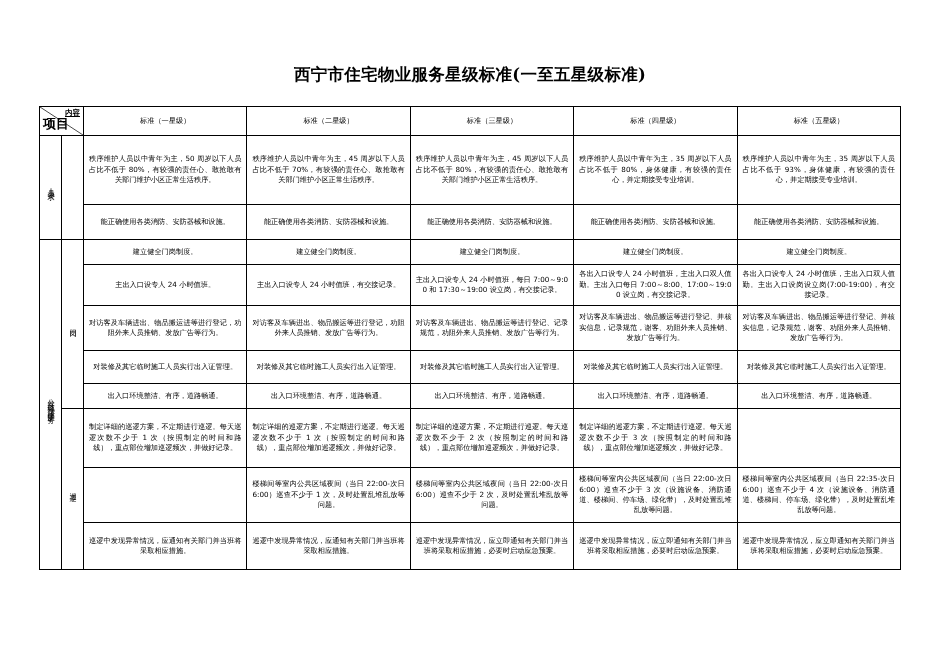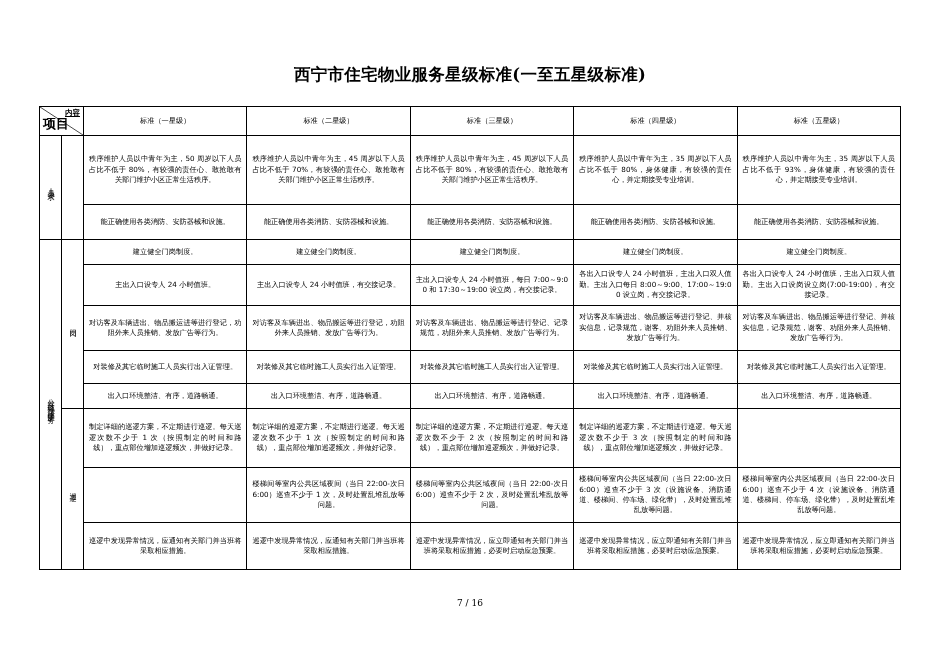--- a/index.html
+++ b/index.html
@@ -214,21 +214,21 @@
           <td class="body" style="height:34px">
               <span class="para">主出入口设专人 24 小时值班。</span>
             </td>
           <td class="body">
               <span class="para">主出入口设专人 24 小时值班，有交接记录。</span>
             </td>
           <td class="body">
               <span class="para">主出入口设专人 24 小时值班，每日 7:00～9:00 和 17:30～19:00 设立岗，有交接记录。</span>
             </td>
           <td class="body">
-              <span class="para">各出入口设专人 24 小时值班，主出入口双人值勤。主出入口每日 8:00～9:00、17:00～19:00 设立岗，有交接记录。</span>
+              <span class="para">各出入口设专人 24 小时值班，主出入口双人值勤。主出入口每日 7:00～8:00、17:00～19:00 设立岗，有交接记录。</span>
             </td>
           <td class="body">
               <span class="para">各出入口设专人 24 小时值班，主出入口双人值勤。主出入口设岗设立岗(7:00-19:00)，有交接记录。</span>
             </td>
         </tr>
 
         <tr>
           <td class="body" style="height:38px">
               <span class="para">对访客及车辆进出、物品搬运进等进行登记，劝阻外来人员推销、发放广告等行为。</span>
             </td>
@@ -310,21 +310,21 @@
           <td class="body">
               <span class="para">楼梯间等室内公共区域夜间（当日 22:00-次日 6:00）巡查不少于 1 次，及时处置乱堆乱放等问题。</span>
             </td>
           <td class="body">
               <span class="para">楼梯间等室内公共区域夜间（当日 22:00-次日 6:00）巡查不少于 2 次，及时处置乱堆乱放等问题。</span>
             </td>
           <td class="body">
               <span class="para">楼梯间等室内公共区域夜间（当日 22:00-次日 6:00）巡查不少于 3 次（设施设备、消防通道、楼梯间、停车场、绿化带），及时处置乱堆乱放等问题。</span>
             </td>
           <td class="body">
-              <span class="para">楼梯间等室内公共区域夜间（当日 22:00-次日 6:00）巡查不少于 4 次（设施设备、消防通道、楼梯间、停车场、绿化带），及时处置乱堆乱放等问题。</span>
+              <span class="para">楼梯间等室内公共区域夜间（当日 22:35-次日 6:00）巡查不少于 4 次（设施设备、消防通道、楼梯间、停车场、绿化带），及时处置乱堆乱放等问题。</span>
             </td>
         </tr>
 
         <tr>
           <td class="body" style="height:40px">
               <span class="para">巡逻中发现异常情况，应通知有关部门并当班将采取相应措施。</span>
             </td>
           <td class="body">
               <span class="para">巡逻中发现异常情况，应通知有关部门并当班将采取相应措施。</span>
             </td>
@@ -335,14 +335,13 @@
               <span class="para">巡逻中发现异常情况，应立即通知有关部门并当班将采取相应措施，必要时启动应急预案。</span>
             </td>
           <td class="body">
               <span class="para">巡逻中发现异常情况，应立即通知有关部门并当班将采取相应措施，必要时启动应急预案。</span>
             </td>
         </tr>
       </tbody>
     </table>
   </div>
 
-  <div class="pg-num">7 / 16</div>
 </div>
 
 </body></html>

